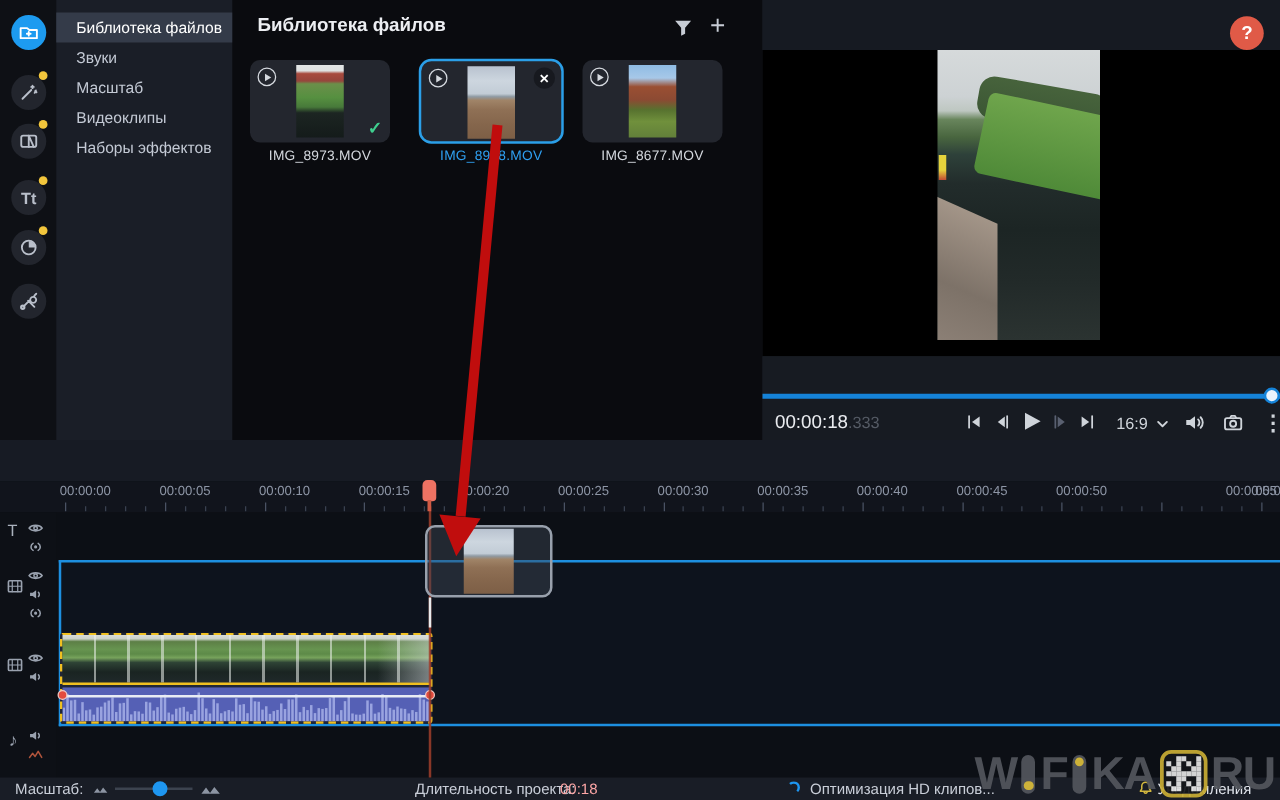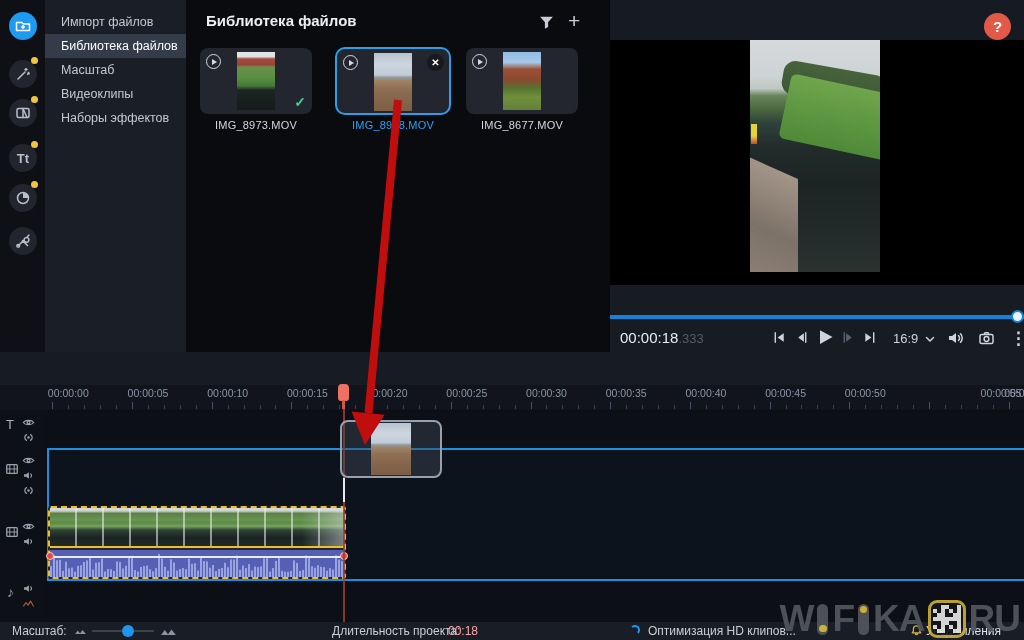--- a/index.html
+++ b/index.html
@@ -168,22 +168,22 @@
           <svg class="svgic" width="16" height="16" viewBox="0 0 16 16">
             <path d="M3.5 12.5l5-5M12.5 12.5l-5-5"></path>
             <circle cx="3.2" cy="12.8" r="1.4"></circle>
             <path d="M11.5 4.5a2.4 2.4 0 1 0 0.1 0zM12.5 3.5l1.5-1.5"></path>
           </svg>
         </span>
     </div>
   </div>
 
   <div id="menu" class="abs">
-    <div class="menu-item">Импорт файлов</div>
     <div class="menu-item selected">Библиотека файлов</div>
+    <div class="menu-item">Звуки</div>
     <div class="menu-item">Масштаб</div>
     <div class="menu-item">Видеоклипы</div>
     <div class="menu-item">Наборы эффектов</div>
   </div>
 
   <div id="library" class="abs">
     <div id="lib-title" class="abs">Библиотека файлов</div>
     <div class="abs lib-hicon" style="left:352px">
       <svg class="svgic" width="17" height="17" viewBox="0 0 16 16">
           <path d="M2 2.5h12L9.5 7.8v4.4l-3 1.6V7.8z" fill="currentColor" stroke="none"></path>

